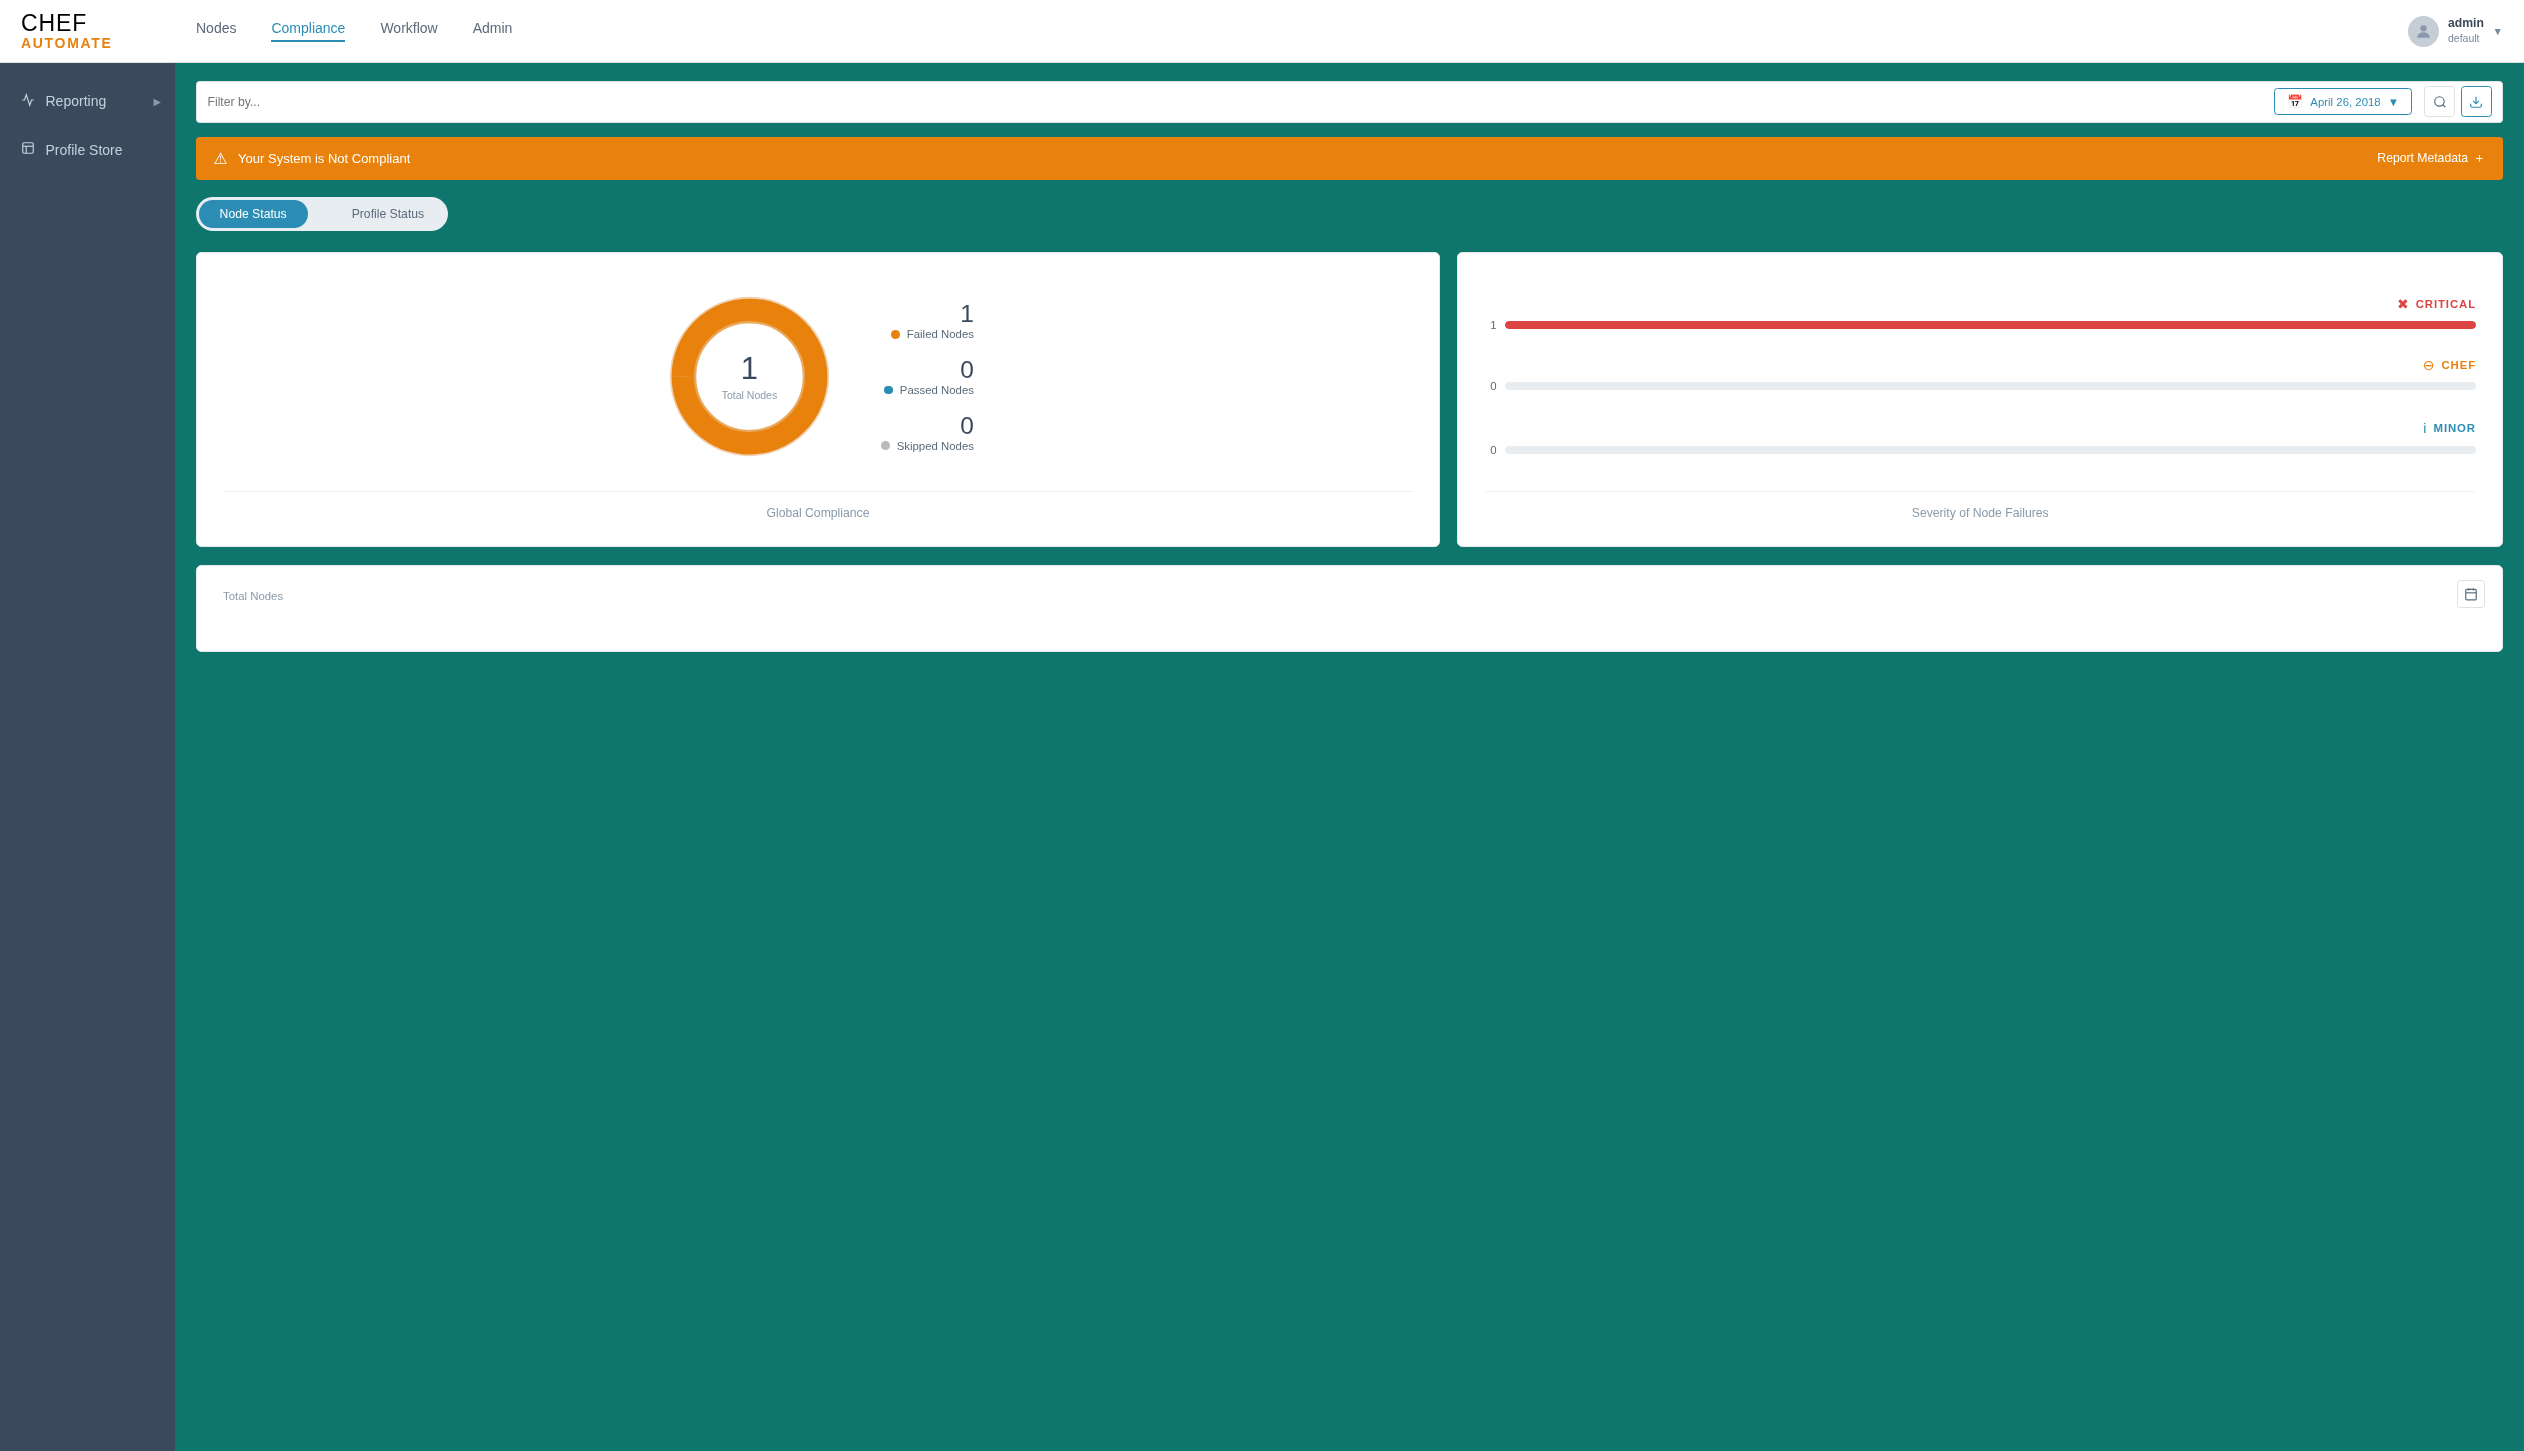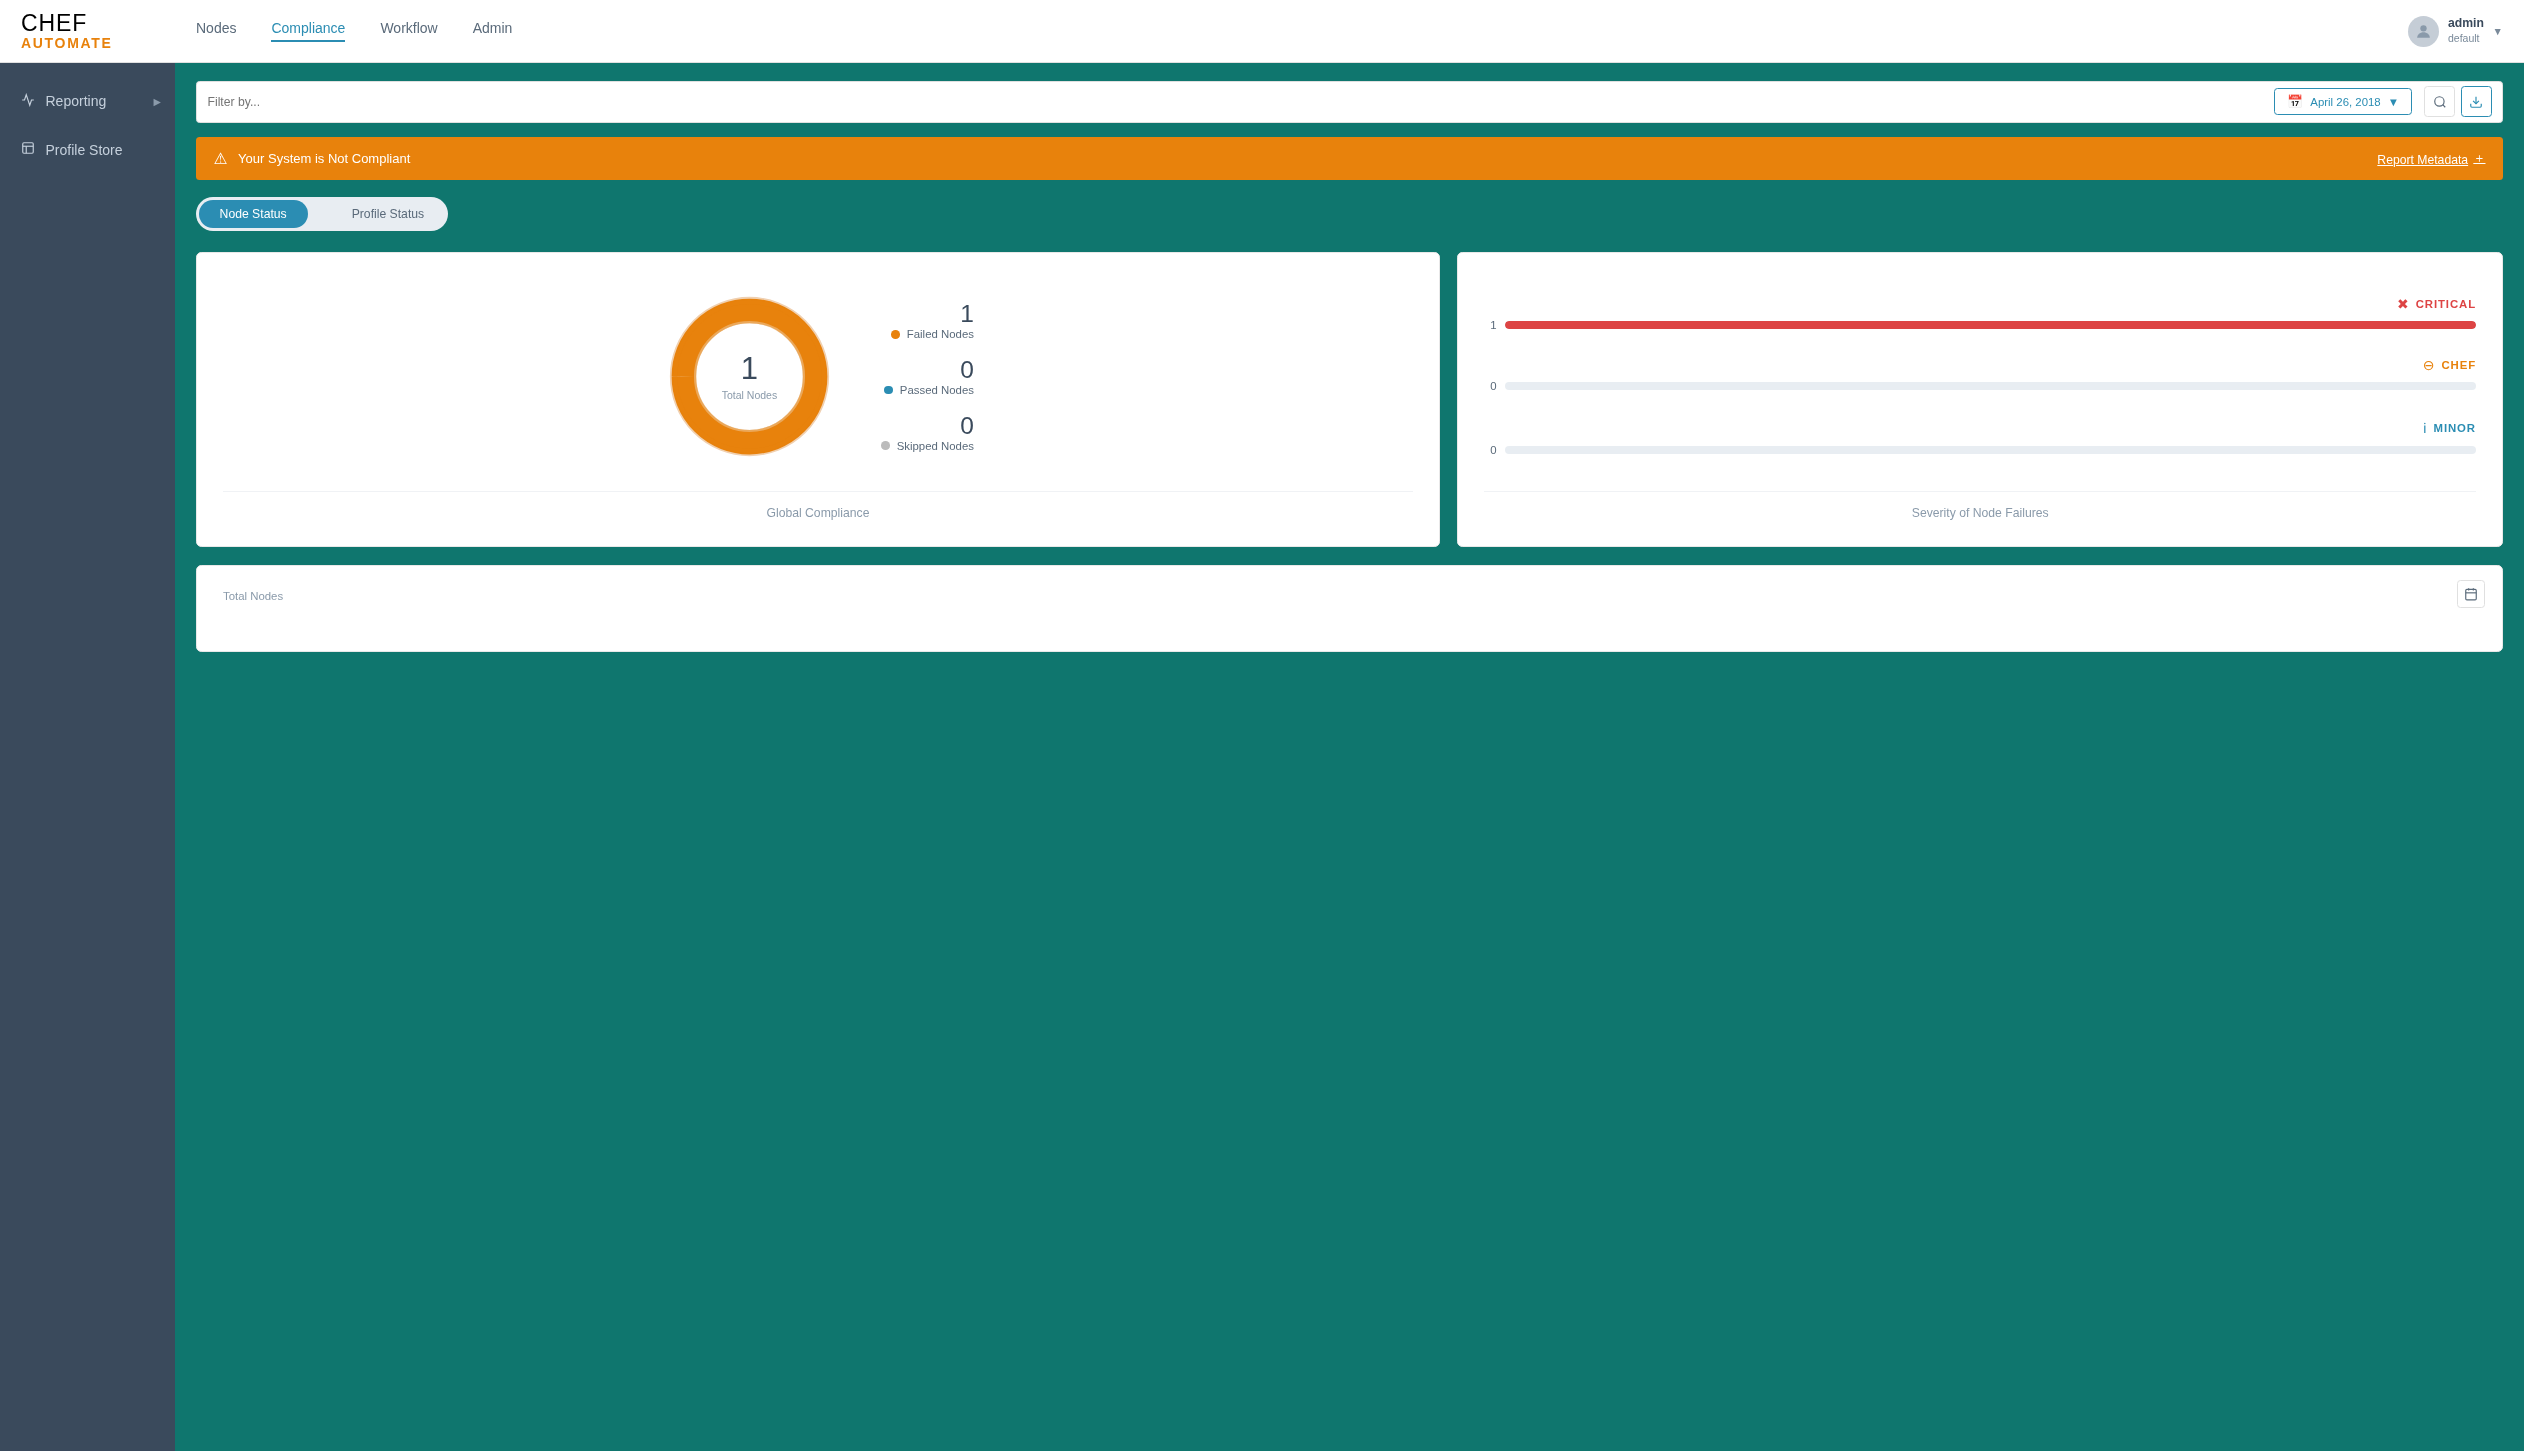--- a/index.html
+++ b/index.html
@@ -148,24 +148,23 @@
       align-items: center;
       background: #e8820c;
       border-radius: 3.5px;
       padding: 12.2px 17.5px;
       margin-bottom: 17.5px;
       color: #fff;
     }
     .alert-icon { font-size: 15.7px; margin-right: 10.5px; }
     .alert-text { flex: 1; font-size: 13px; font-weight: 500; }
     .report-meta-btn {
-      display: flex; align-items: flex-end; gap: 5.2px;
+      display: flex; align-items: center; gap: 5.2px;
       color: #fff; font-size: 12.2px; cursor: pointer;
       font-weight: 500;
-      text-decoration: underline;
     }
 
     
     .tab-bar {
       display: flex;
       gap: 0;
       border-bottom: 1.7px solid #e0e0e0;
       margin-bottom: 17.5px;
       background: #fff;
       padding: 0 0 0 3.5px;

